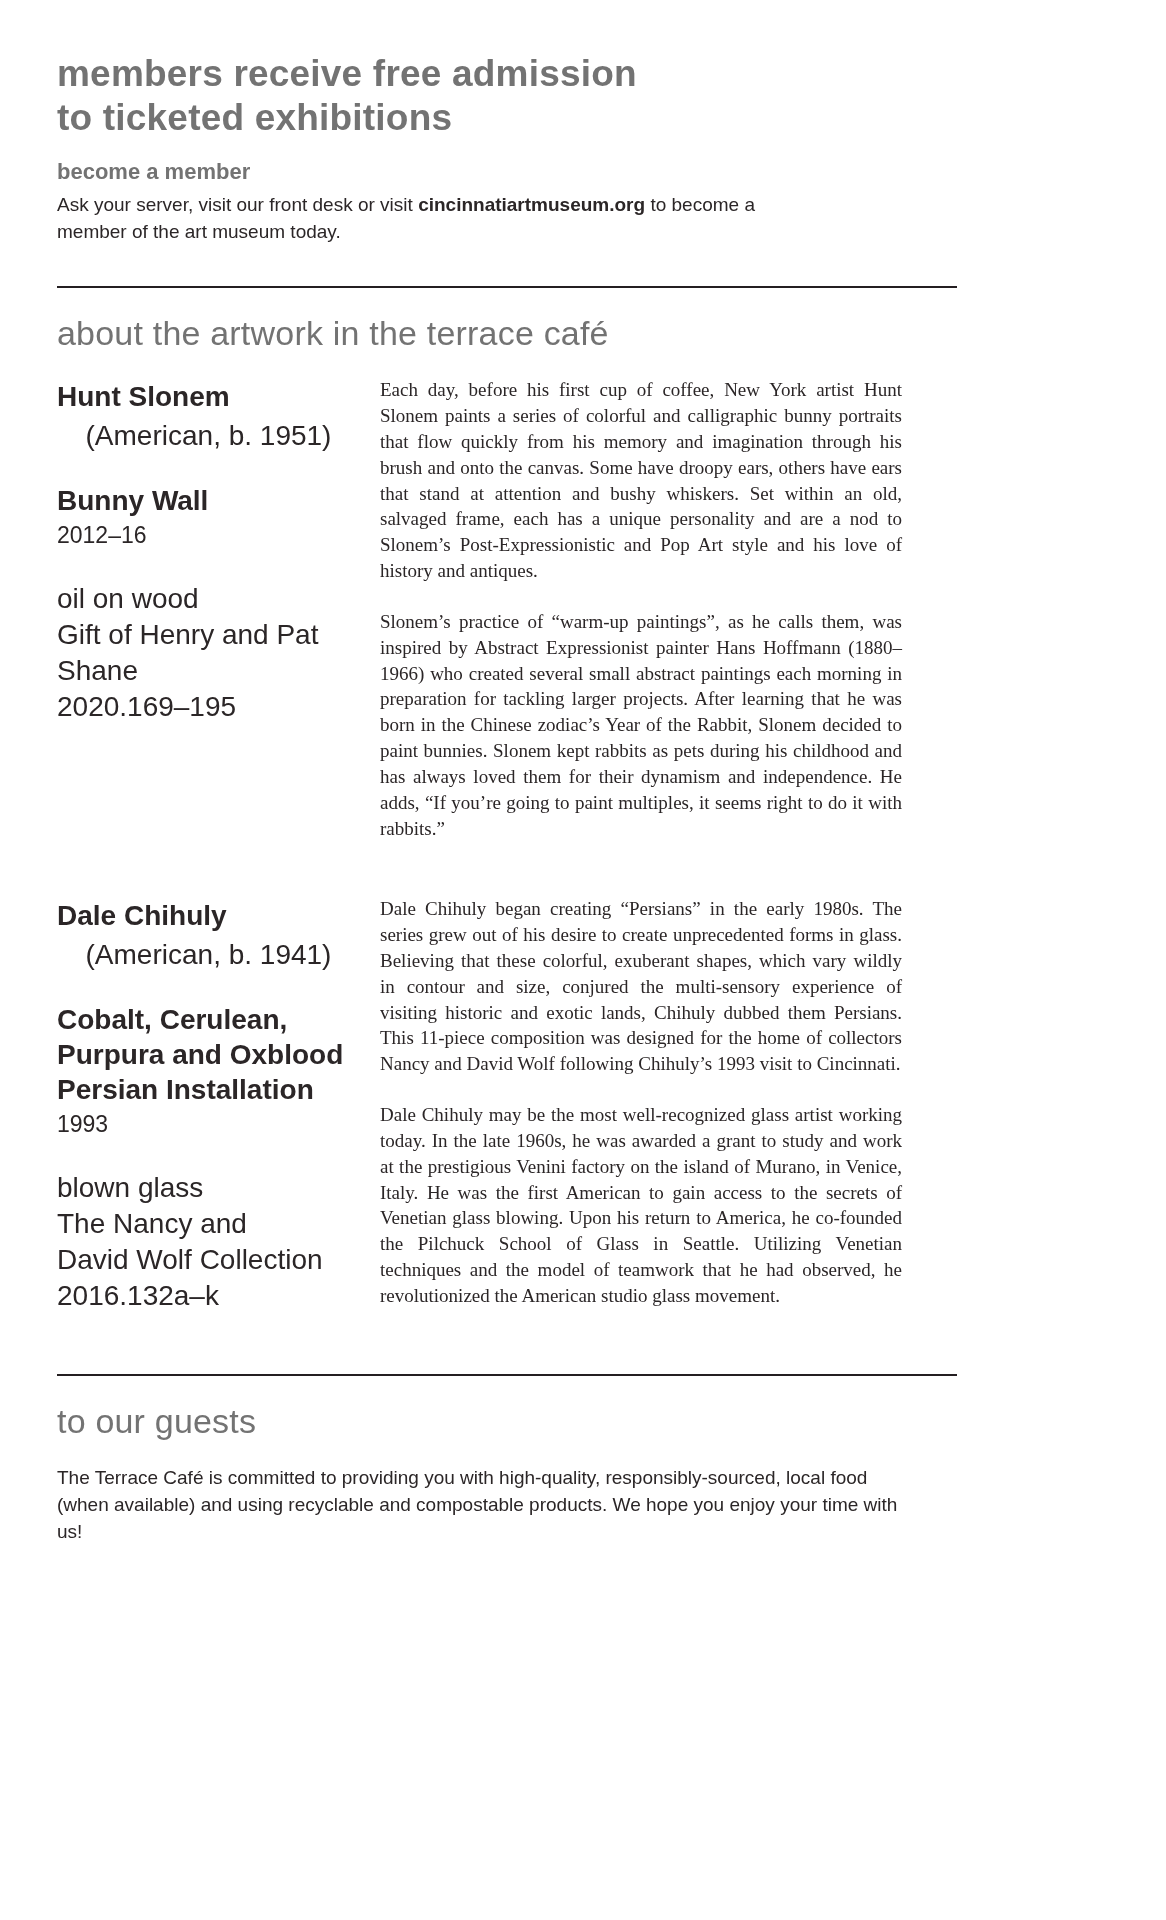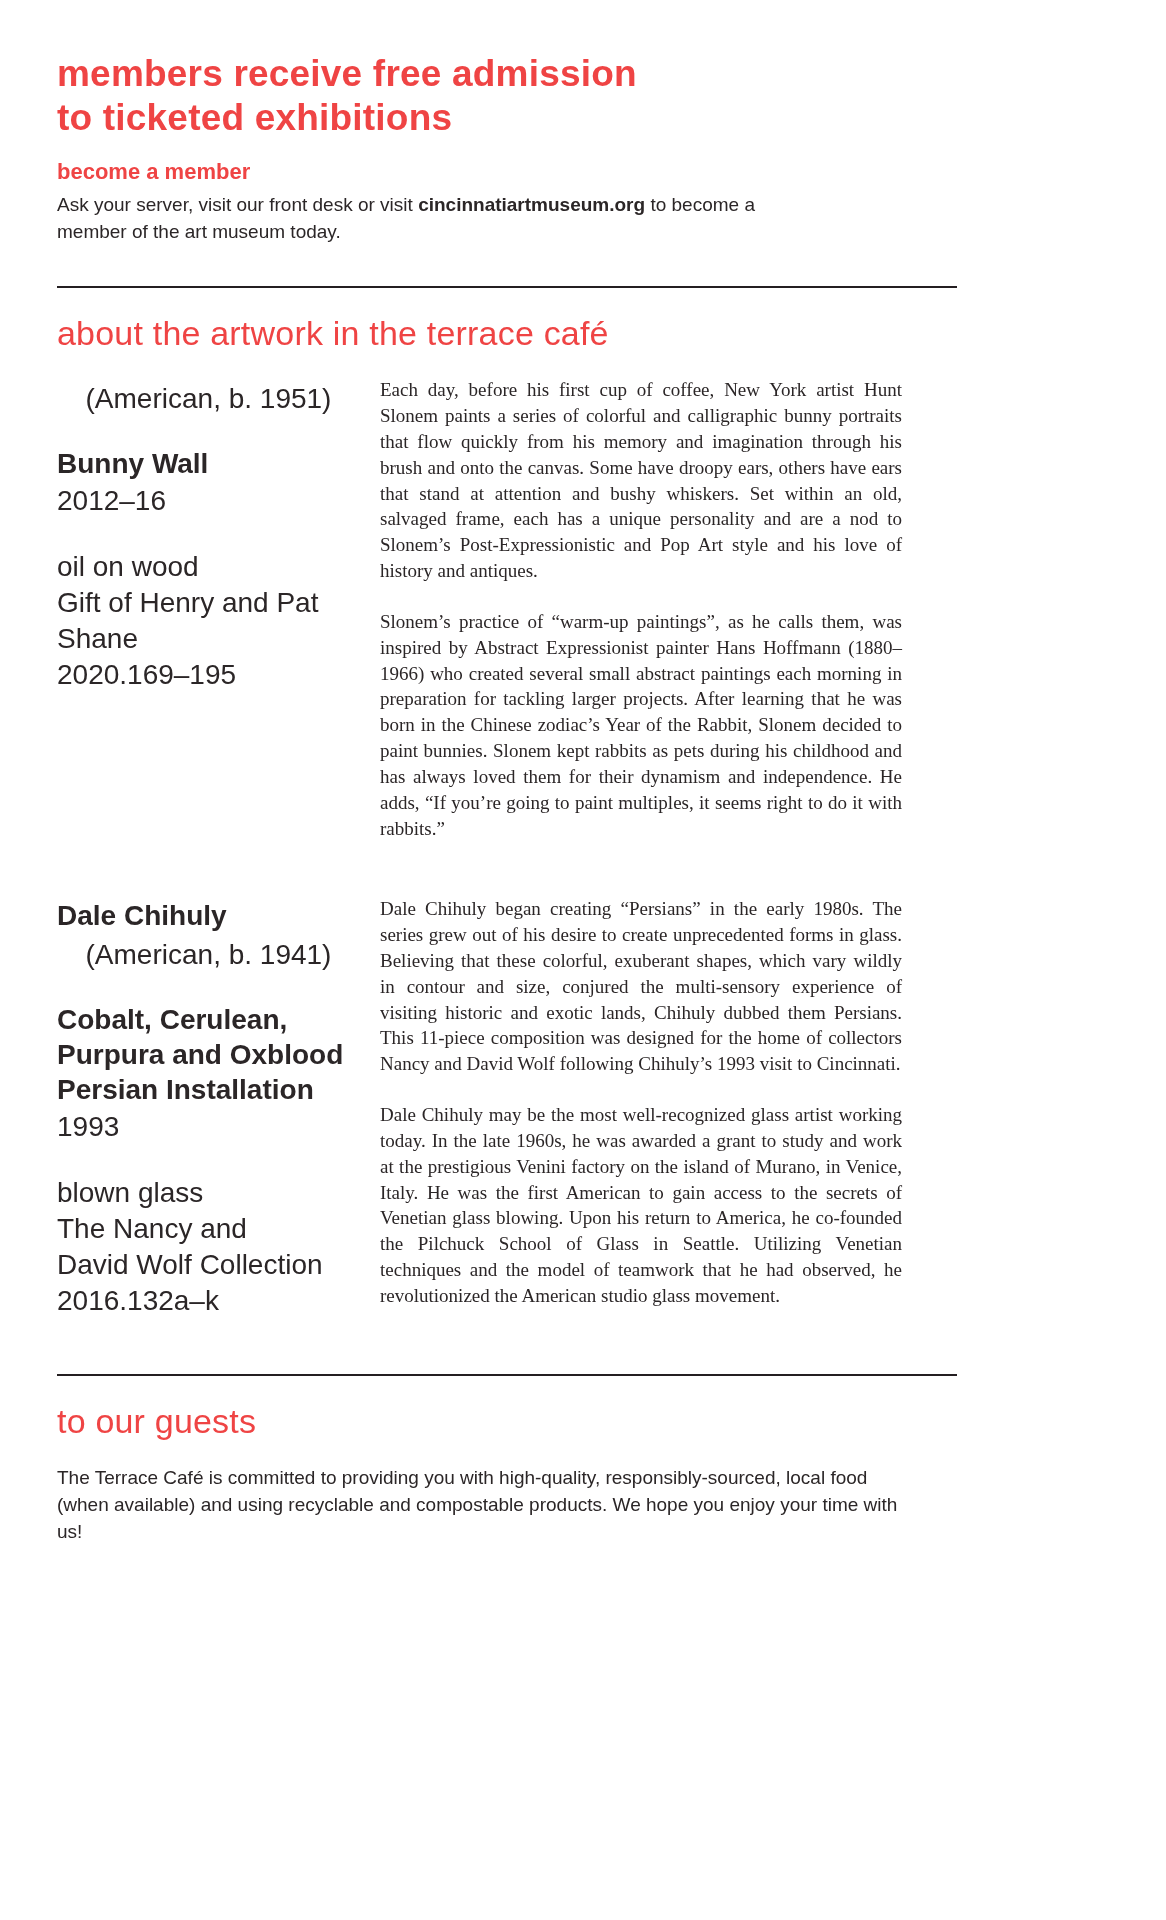--- a/index.html
+++ b/index.html
@@ -12,21 +12,21 @@
     color: #2b2627;
   }
   .page {
     width: 1166px;
     height: 1920px;
     box-sizing: border-box;
     padding: 52px 209px 0 57px; 
     background: #ffffff;
     overflow: hidden;
   }
-  .red { color: #ef4444; }
+  .red { color: #737373; }
 
   h1.main-heading {
     font-size: 37px;
     line-height: 1.18;
     font-weight: bold;
     margin: 0 0 20px 0;
     white-space: pre-line;
     letter-spacing: 0.2px;
   }
   p.body-text {
@@ -86,21 +86,21 @@
     text-align: center;
   }
   .work-title {
     font-size: 28px;
     font-weight: bold;
     line-height: 1.25;
     margin: 0 0 4px 0;
     white-space: pre-line;
   }
   .work-date {
-    font-size: 28px;
+    font-size: 23px;
     margin: 0 0 32px 0;
   }
   .tombstone p {
     font-size: 28px;
     line-height: 1.28;
     margin: 0;
     white-space: pre-line;
   }
   .body-just {
     font-size: 19px;
@@ -129,20 +129,21 @@
     <p class="body-text become-text"><span>Ask your server, visit our front desk or visit </span><strong>cincinnatiartmuseum.org</strong><span> to become a member of the art museum today.</span></p>
   </section>
 
   <hr class="rule">
 
   <section>
     <h1 class="section-heading red">about the artwork in the terrace café</h1>
 
     <div class="artwork-row">
       <div class="left-col">
+        <p class="artist-name">Hunt Slonem</p>
         <p class="artist-dates">(American, b. 1951)</p>
         <p class="work-title">Bunny Wall</p>
         <p class="work-date">2012–16</p>
         <div class="tombstone">
           <p>oil on wood</p>
           <p>Gift of Henry and Pat Shane</p>
           <p>2020.169–195</p>
         </div>
       </div>
       <div class="right-col">

